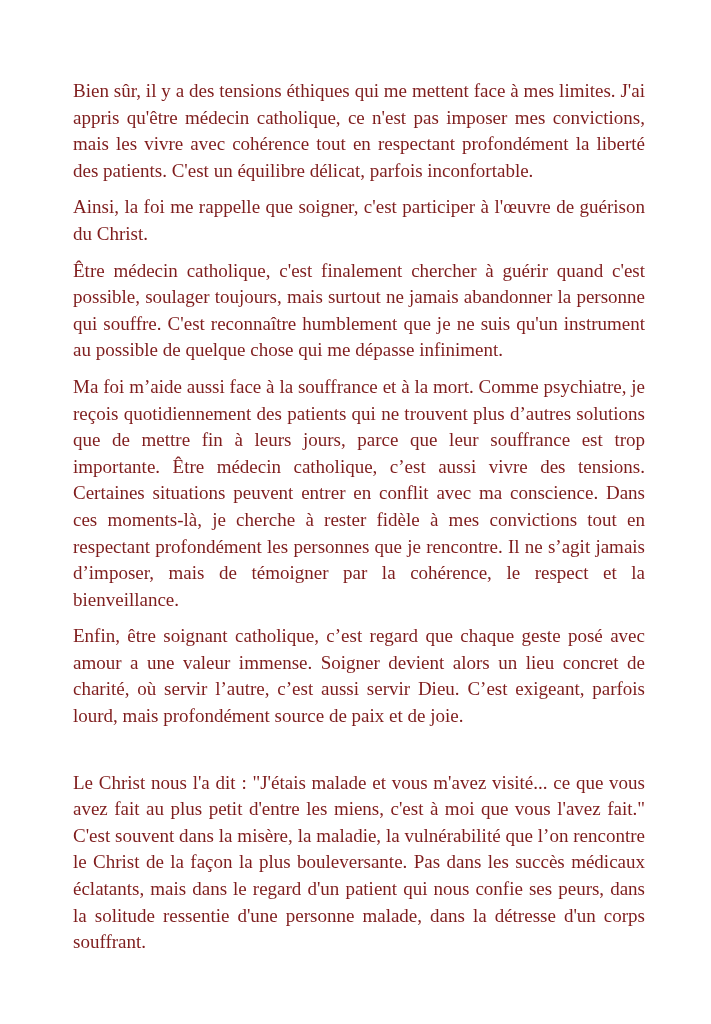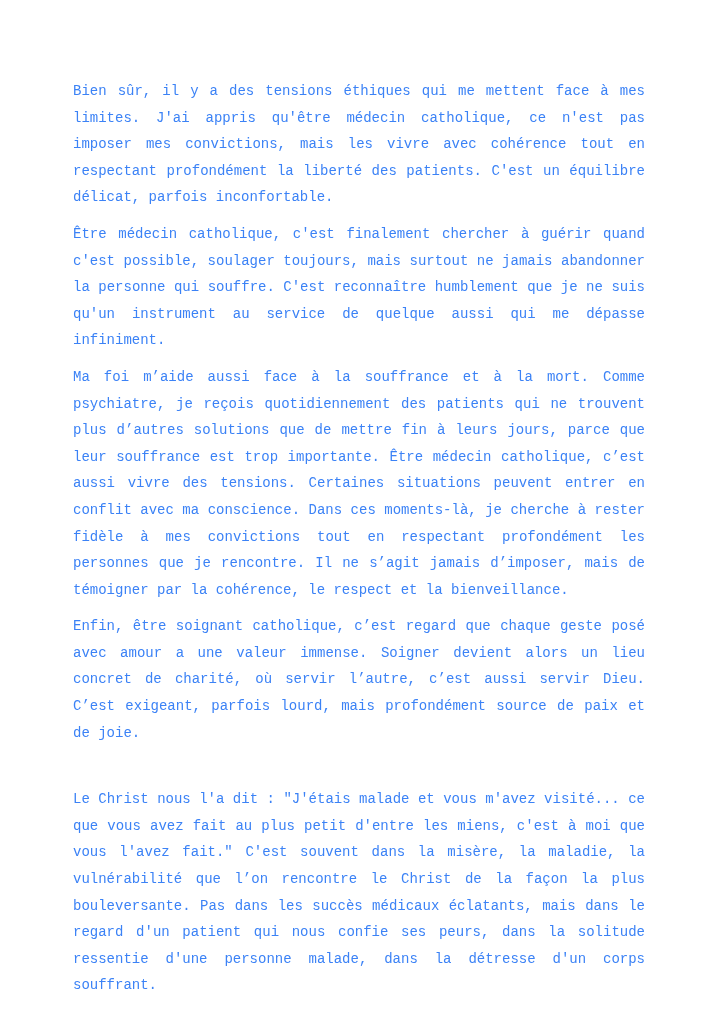--- a/index.html
+++ b/index.html
@@ -2,34 +2,35 @@
 <html><head>
 <meta charset="utf-8">
 <style>
   html, body { margin: 0; padding: 0; background: #ffffff; }
   body { width: 711px; height: 1024px; overflow: hidden; position: relative; }
   .page {
     position: absolute;
     left: 73px;
     top: 78px;
     width: 572px;
-    font-family: Liberation Mono, monospace;
-    font-size: 14px;
+    font-family: Liberation Serif, serif;
+    font-size: 19px;
     line-height: 26.6px;
-    color: #3b82f6;
+    color: #7f1d1d;
   }
   .page p {
     margin: 0 0 10px 0;
     text-align: justify;
     text-align-last: left;
   }
   .page p.gap-before { margin-top: 40px; }
 </style>
 </head>
 <body>
 
 <div class="page">
   <p>Bien sûr, il y a des tensions éthiques qui me mettent face à mes limites. J'ai appris qu'être médecin catholique, ce n'est pas imposer mes convictions, mais les vivre avec cohérence tout en respectant profondément la liberté des patients. C'est un équilibre délicat, parfois inconfortable.</p>
-  <p>Être médecin catholique, c'est finalement chercher à guérir quand c'est possible, soulager toujours, mais surtout ne jamais abandonner la personne qui souffre. C'est reconnaître humblement que je ne suis qu'un instrument au service de quelque aussi qui me dépasse infiniment.</p>
+  <p>Ainsi, la foi me rappelle que soigner, c'est participer à l'œuvre de guérison du Christ.</p>
+  <p>Être médecin catholique, c'est finalement chercher à guérir quand c'est possible, soulager toujours, mais surtout ne jamais abandonner la personne qui souffre. C'est reconnaître humblement que je ne suis qu'un instrument au possible de quelque chose qui me dépasse infiniment.</p>
   <p>Ma foi m’aide aussi face à la souffrance et à la mort. Comme psychiatre, je reçois quotidiennement des patients qui ne trouvent plus d’autres solutions que de mettre fin à leurs jours, parce que leur souffrance est trop importante. Être médecin catholique, c’est aussi vivre des tensions. Certaines situations peuvent entrer en conflit avec ma conscience. Dans ces moments-là, je cherche à rester fidèle à mes convictions tout en respectant profondément les personnes que je rencontre. Il ne s’agit jamais d’imposer, mais de témoigner par la cohérence, le respect et la bienveillance.</p>
   <p>Enfin, être soignant catholique, c’est regard que chaque geste posé avec amour a une valeur immense. Soigner devient alors un lieu concret de charité, où servir l’autre, c’est aussi servir Dieu. C’est exigeant, parfois lourd, mais profondément source de paix et de joie.</p>
   <p class="gap-before">Le Christ nous l'a dit : "J'étais malade et vous m'avez visité... ce que vous avez fait au plus petit d'entre les miens, c'est à moi que vous l'avez fait." C'est souvent dans la misère, la maladie, la vulnérabilité que l’on rencontre le Christ de la façon la plus bouleversante. Pas dans les succès médicaux éclatants, mais dans le regard d'un patient qui nous confie ses peurs, dans la solitude ressentie d'une personne malade, dans la détresse d'un corps souffrant.</p>
 </div>
 
 </body></html>

